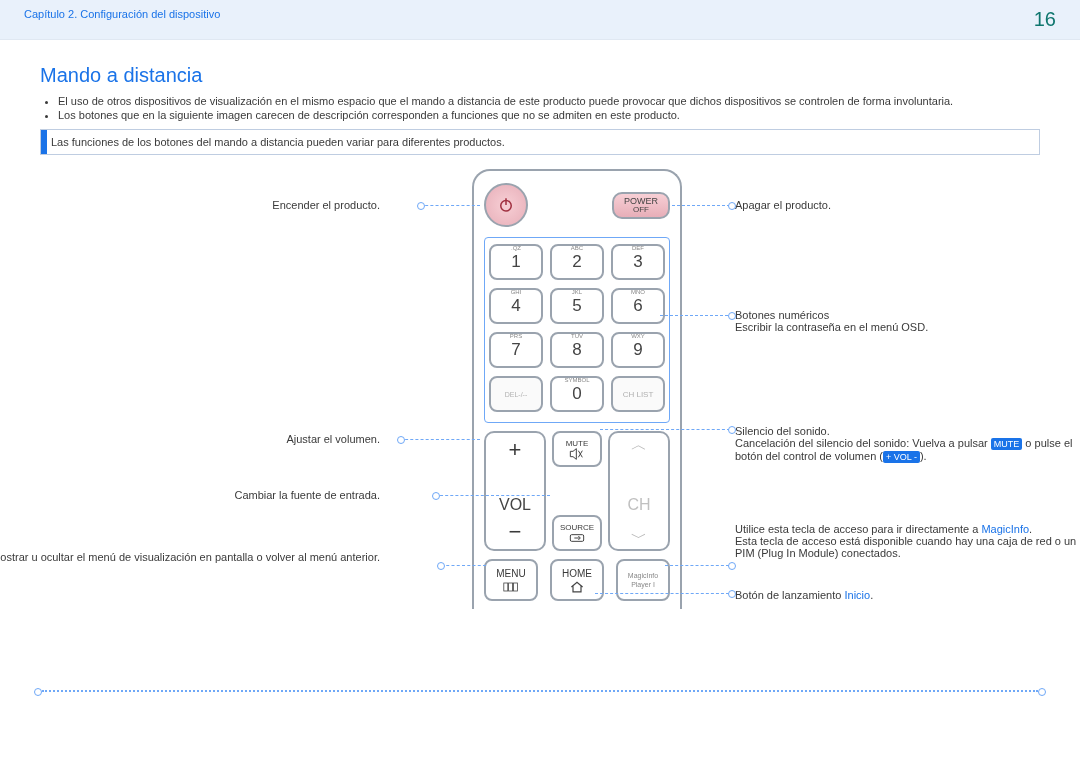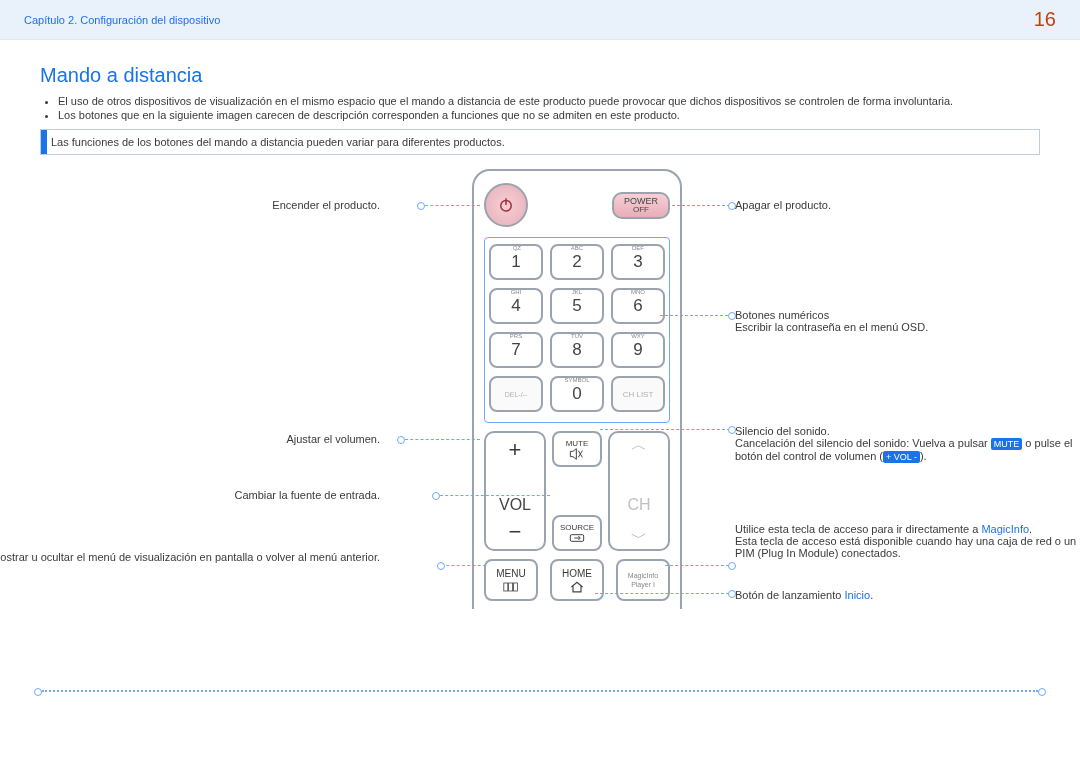--- a/index.html
+++ b/index.html
@@ -8,31 +8,30 @@
     background: #fff;
     color: #3a3a3a;
     width: 1080px;
     height: 763px;
     overflow: hidden;
     position: relative;
   }
   .topbar {
     display: flex;
     justify-content: space-between;
-    align-items: center;
     background: #e9f1fb;
     padding: 8px 24px;
     border-bottom: 1px solid #e0e8f2;
   }
   .breadcrumb {
     color: #1a73e8;
     font-size: 11px;
   }
   .pagenum {
-    color: #c2410c;
+    color: #0f766e;
     font-size: 20px;
   }
   .content {
     padding: 24px 40px 0 40px;
   }
   .title {
     color: #1a73e8;
     font-size: 20px;
     margin-bottom: 8px;
   }

